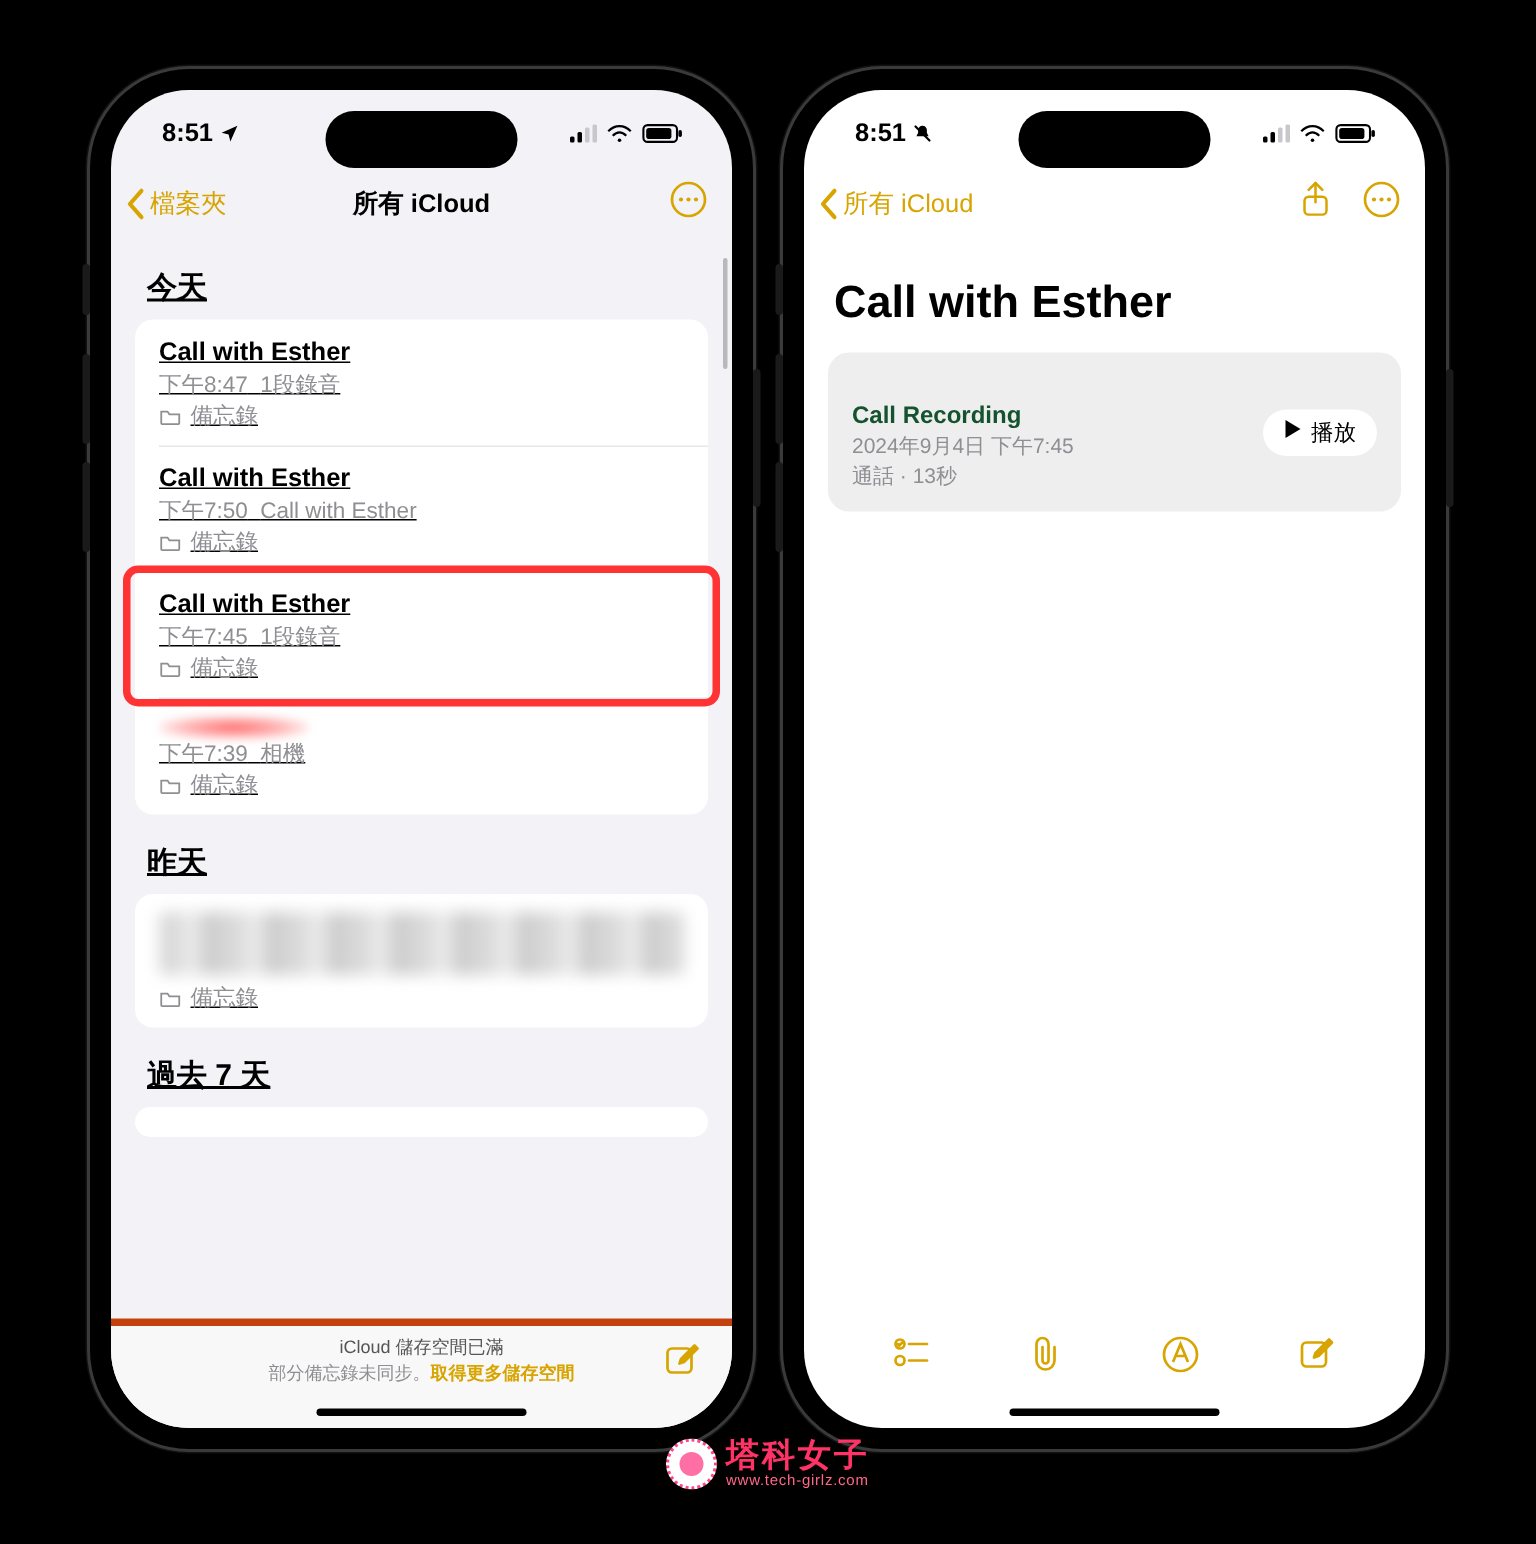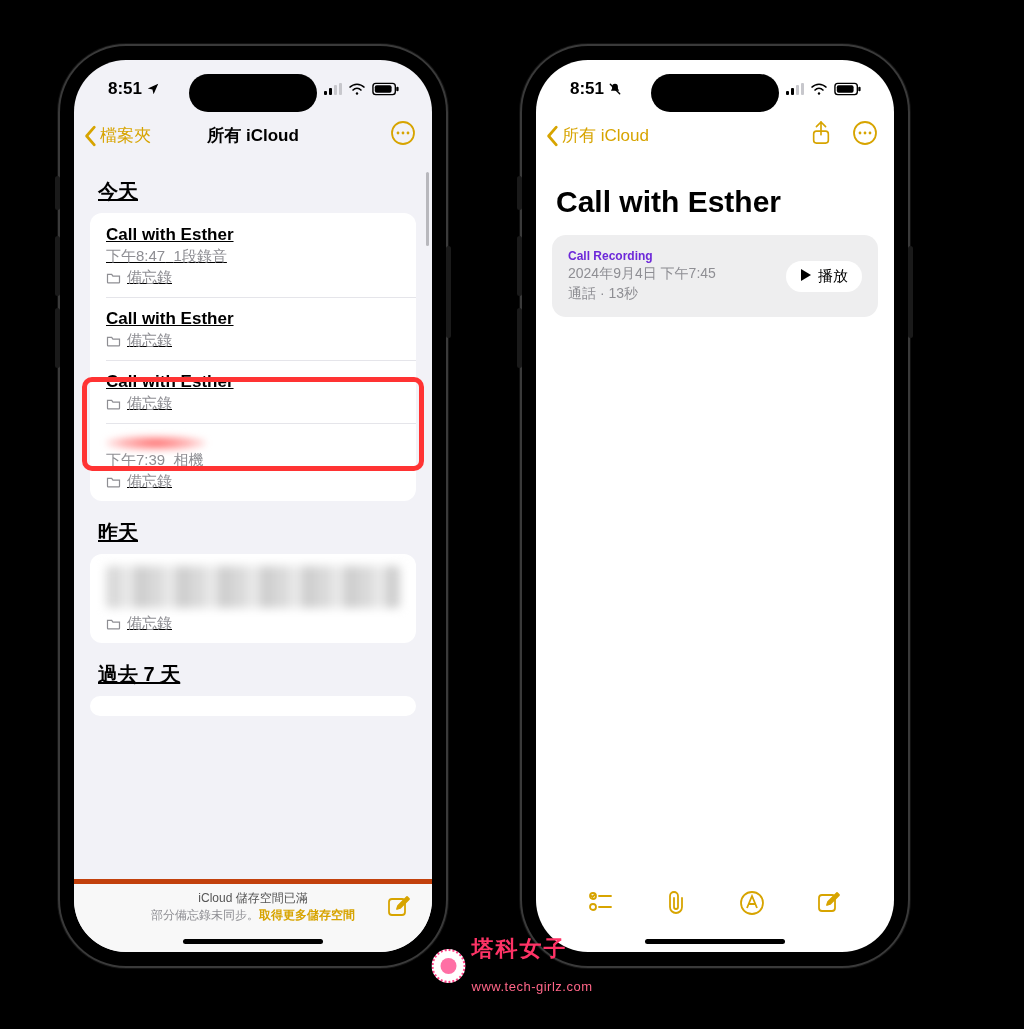--- a/index.html
+++ b/index.html
@@ -13,21 +13,21 @@
   }
   .stage {
     position: relative;
     width: 1024px;
     height: 1029px;
   }
   
   .phone {
     position: absolute;
     top: 46px;
-    width: 386px;
+    width: 442px;
     height: 920px;
     border-radius: 66px;
     background: #000;
     box-shadow: 0 0 0 2px #3a3a3a, 0 0 0 3px #111;
   }
   .phone.left { left: 60px; }
   .phone.right { left: 522px; }
   
   .side-btn {
     position: absolute;
@@ -216,21 +216,21 @@
   .recording-card {
     margin: 0 16px;
     background:#eeeeef;
     border-radius:14px;
     padding:14px 16px;
     display:flex;
     align-items:center;
     justify-content:space-between;
     gap:12px;
   }
-  .rec-info .t1 { font-size:12px; font-weight:600; color:#6d28d9; }
+  .rec-info .t1 { font-size:16px; font-weight:600; color:#14532d;margin-top:20px; }
   .rec-info .t2 { font-size:14px; color:#8e8e93; margin-top:2px;}
   .rec-info .t3 { font-size:14px; color:#8e8e93; margin-top:2px;}
   .play-btn {
     background:#fff;
     border-radius:18px;
     padding:6px 14px;
     font-size:15px;
     font-weight:500;
     display:flex; align-items:center; gap:6px;
     box-shadow:none;
@@ -283,21 +283,21 @@
   }
   .wm-icon::before{
     content:'';
     width:16px;height:16px;border-radius:50%;
     background:#ff6fa5;
   }
   .wm-text{
     display:flex; flex-direction:column; line-height:1;
   }
   .wm-cn{ font-size:22px; font-weight:700; color:#ff3366; letter-spacing:2px; font-family:"PingFang TC","Heiti TC",sans-serif;}
-  .wm-en{ font-size:13px; color:#ff6688; margin-top:20px; letter-spacing:0.5px;}
+  .wm-en{ font-size:10px; color:#ff6688; margin-top:2px; letter-spacing:0.5px;}
 </style>
 </head>
 <body>
 
 <div class="stage">
 
   <div class="phone left">
     <div class="left-side">
       <div class="side-btn sb1"></div>
         <div class="side-btn sb2"></div>
@@ -375,32 +375,34 @@
                   <svg width="15" height="12" viewBox="0 0 24 20" fill="none" stroke="#8e8e93" stroke-width="2">
                     <path d="M2 4h7l2 3h11v10a1 1 0 0 1-1 1H3a1 1 0 0 1-1-1V4z"></path>
                   </svg>
                 </span>
               <span>備忘錄</span>
             </div>
           </div>
 
           <div class="note-row">
             <div class="note-title">Call with Esther</div>
+            <div class="note-sub"><span>下午7:50</span>&nbsp;&nbsp;<span>Call with Esther</span></div>
             <div class="note-folder">
               <span class="folder-glyph">
                   <svg width="15" height="12" viewBox="0 0 24 20" fill="none" stroke="#8e8e93" stroke-width="2">
                     <path d="M2 4h7l2 3h11v10a1 1 0 0 1-1 1H3a1 1 0 0 1-1-1V4z"></path>
                   </svg>
                 </span>
               <span>備忘錄</span>
             </div>
           </div>
 
           <div class="note-row" style="position:relative;">
             <div class="note-title">Call with Esther</div>
+            <div class="note-sub"><span>下午7:45</span>&nbsp;&nbsp;<span>1段錄音</span></div>
             <div class="note-folder">
               <span class="folder-glyph">
                   <svg width="15" height="12" viewBox="0 0 24 20" fill="none" stroke="#8e8e93" stroke-width="2">
                     <path d="M2 4h7l2 3h11v10a1 1 0 0 1-1 1H3a1 1 0 0 1-1-1V4z"></path>
                   </svg>
                 </span>
               <span>備忘錄</span>
             </div>
           </div>
 

